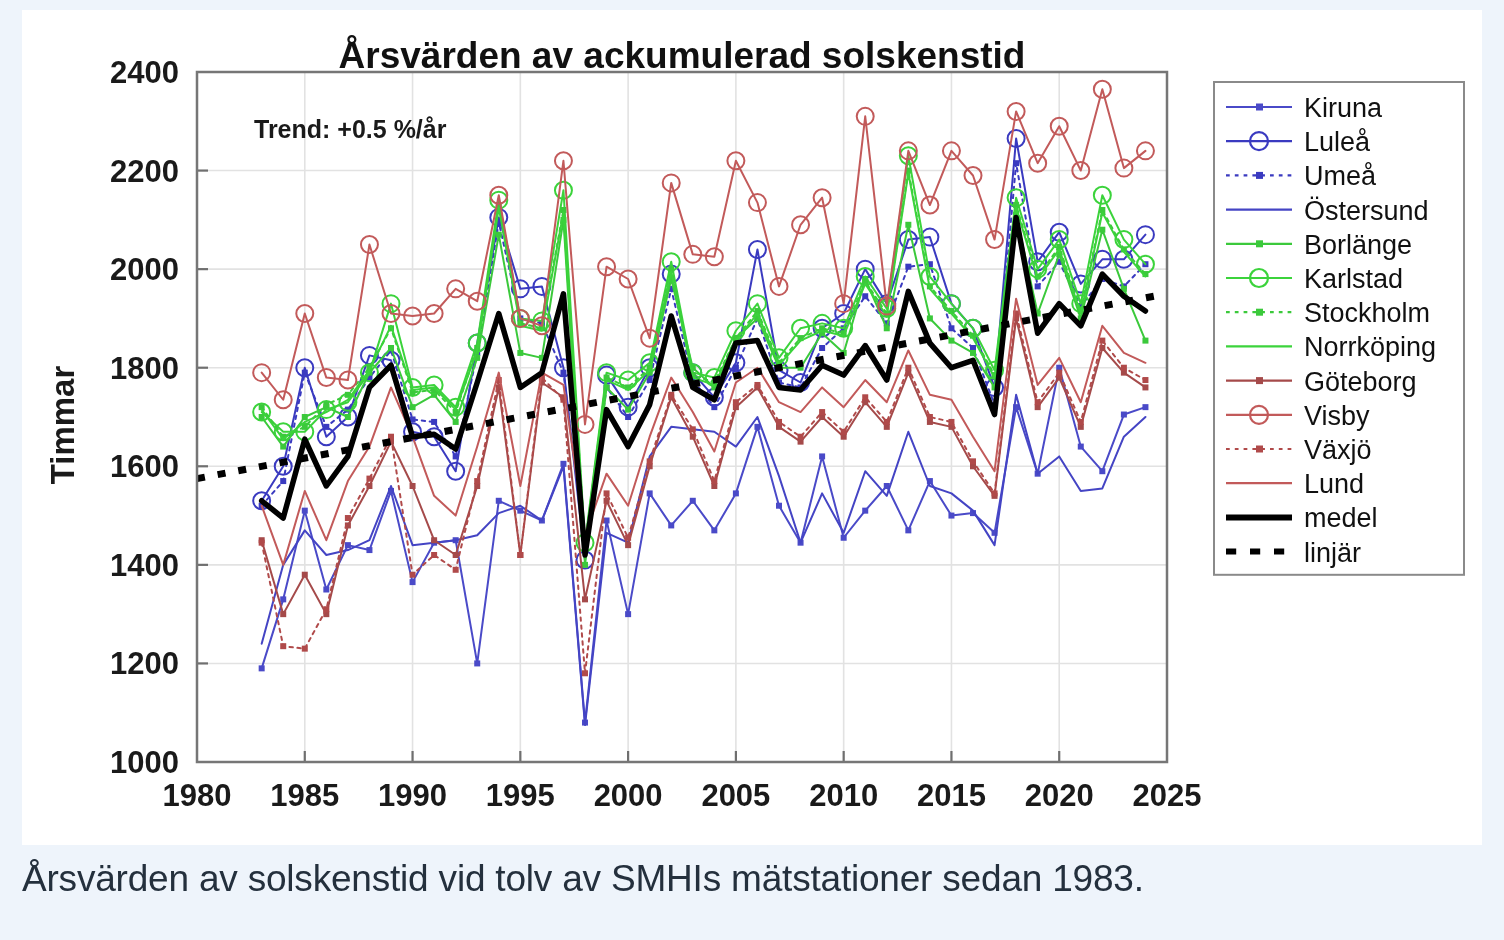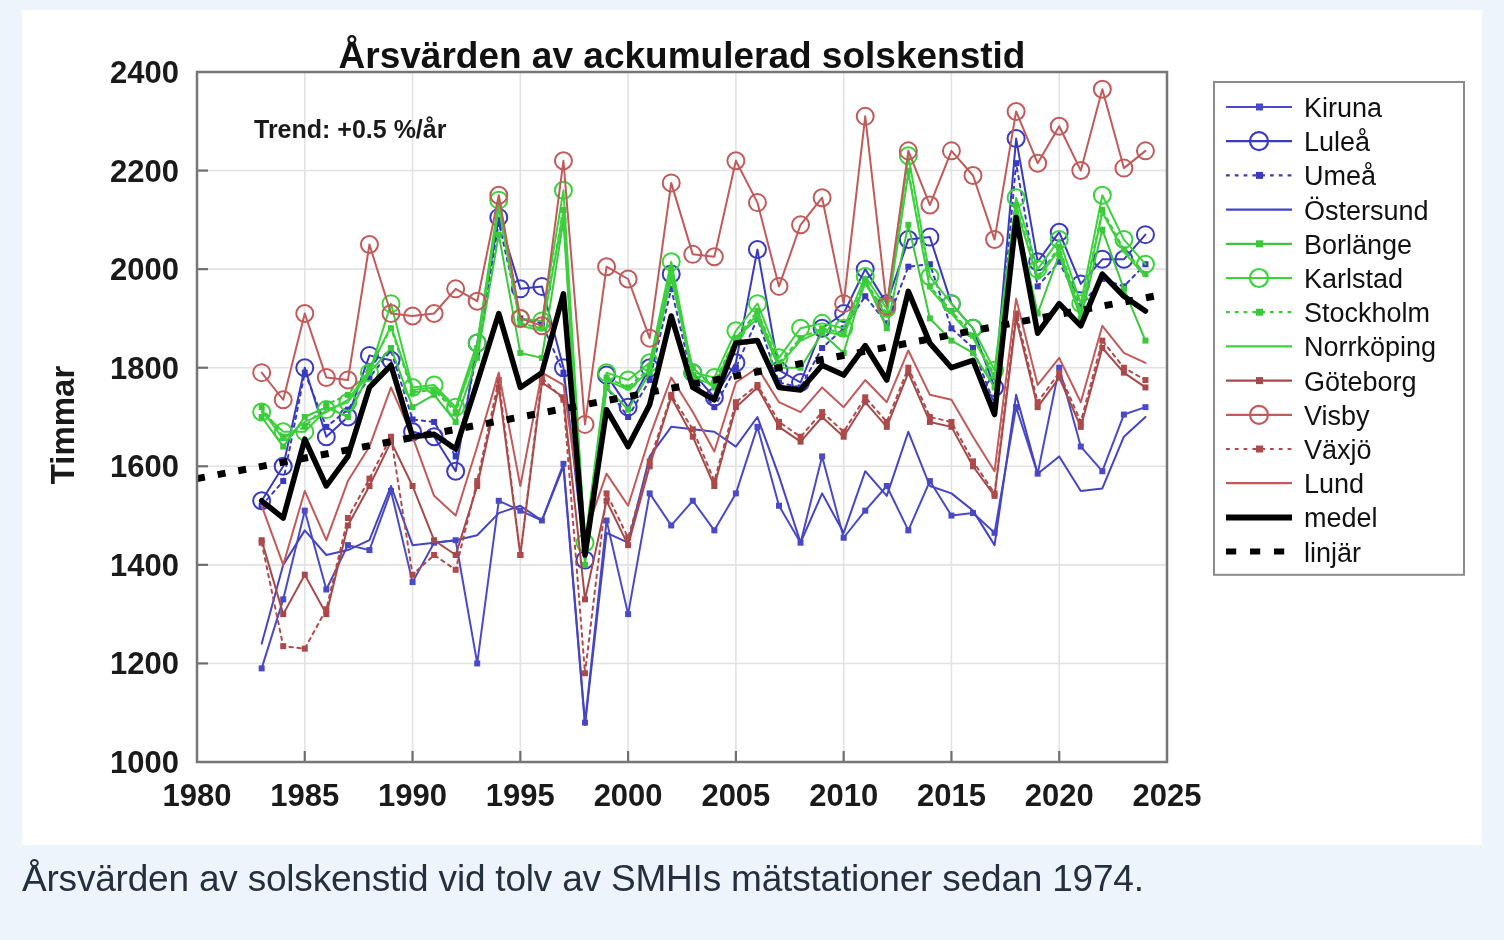--- a/index.html
+++ b/index.html
@@ -573,13 +573,13 @@
           <text x="1282" y="517.4000000000001" class="legend-label">medel</text>
         </g>
         <g>
           <line x1="1204" y1="541.6" x2="1270" y2="541.6" stroke="#000000" stroke-width="6" stroke-dasharray="10.2,13.799999999999999"></line>
           <text x="1282" y="551.6" class="legend-label">linjär</text>
         </g>
       </g>
   </svg>
 </div>
 
-<div id="caption">Årsvärden av solskenstid vid tolv av SMHIs mätstationer sedan 1974.</div>
+<div id="caption">Årsvärden av solskenstid vid tolv av SMHIs mätstationer sedan 1983.</div>
 
 </body></html>

